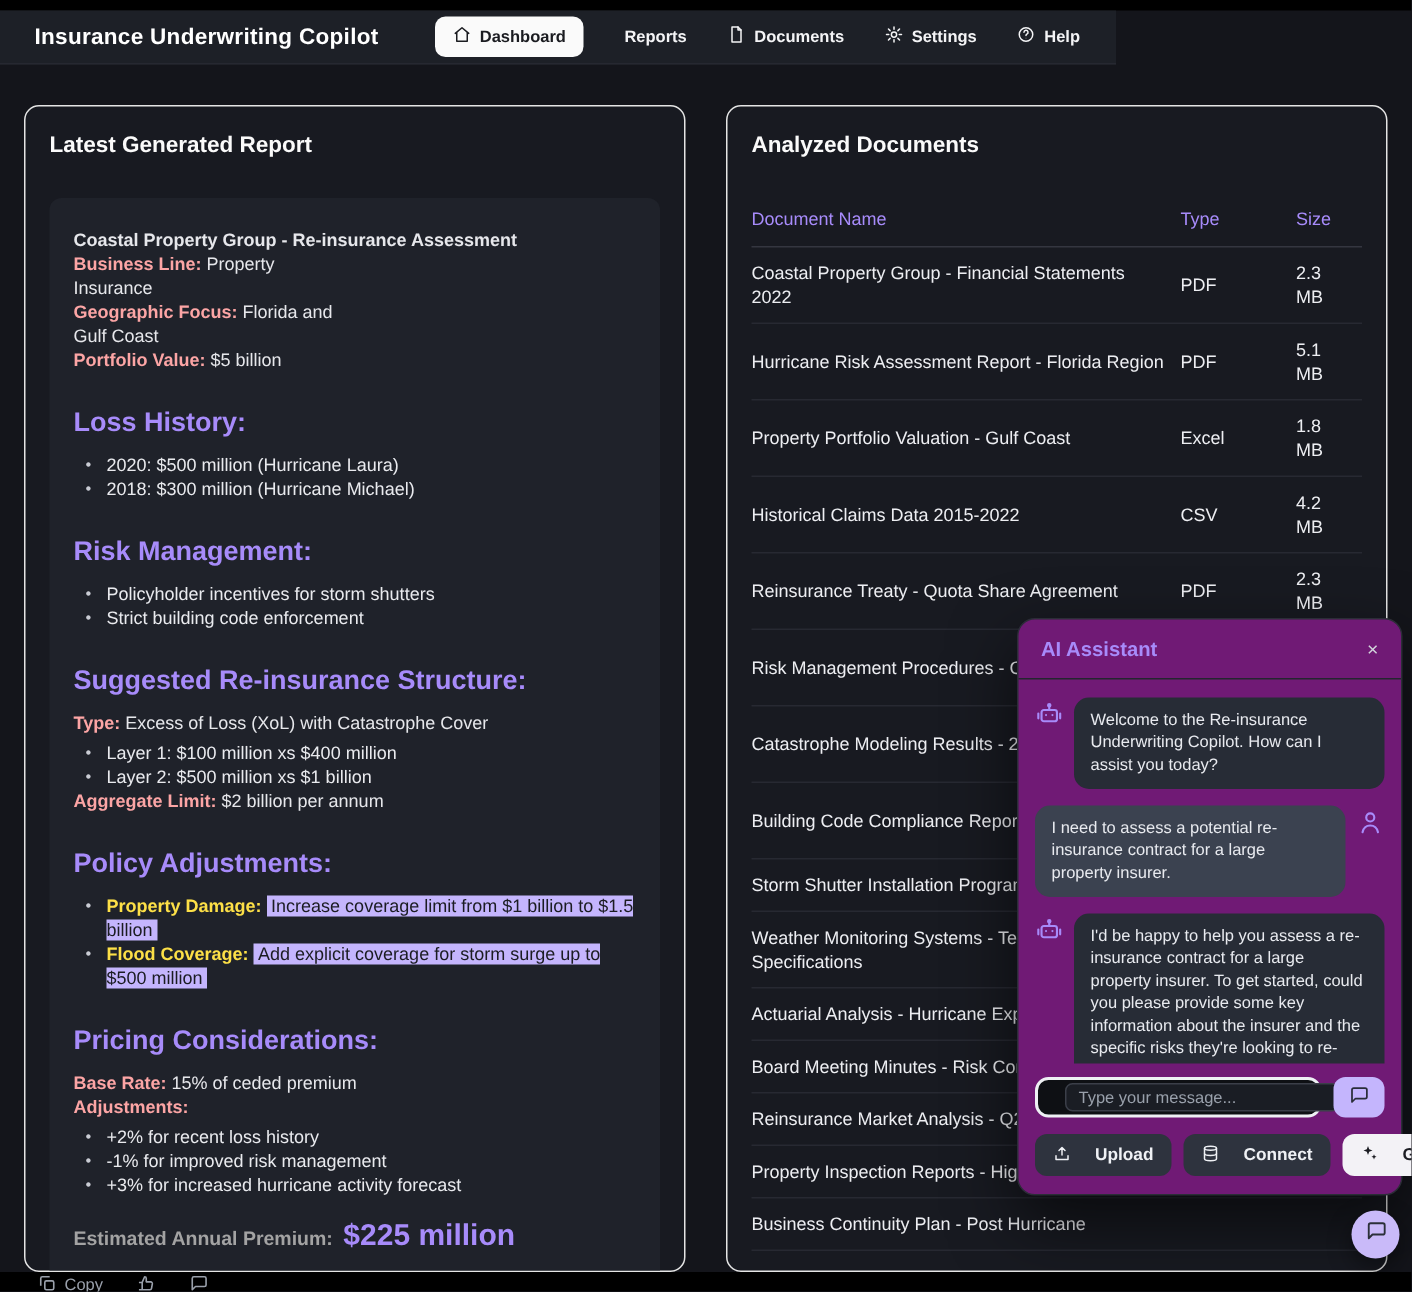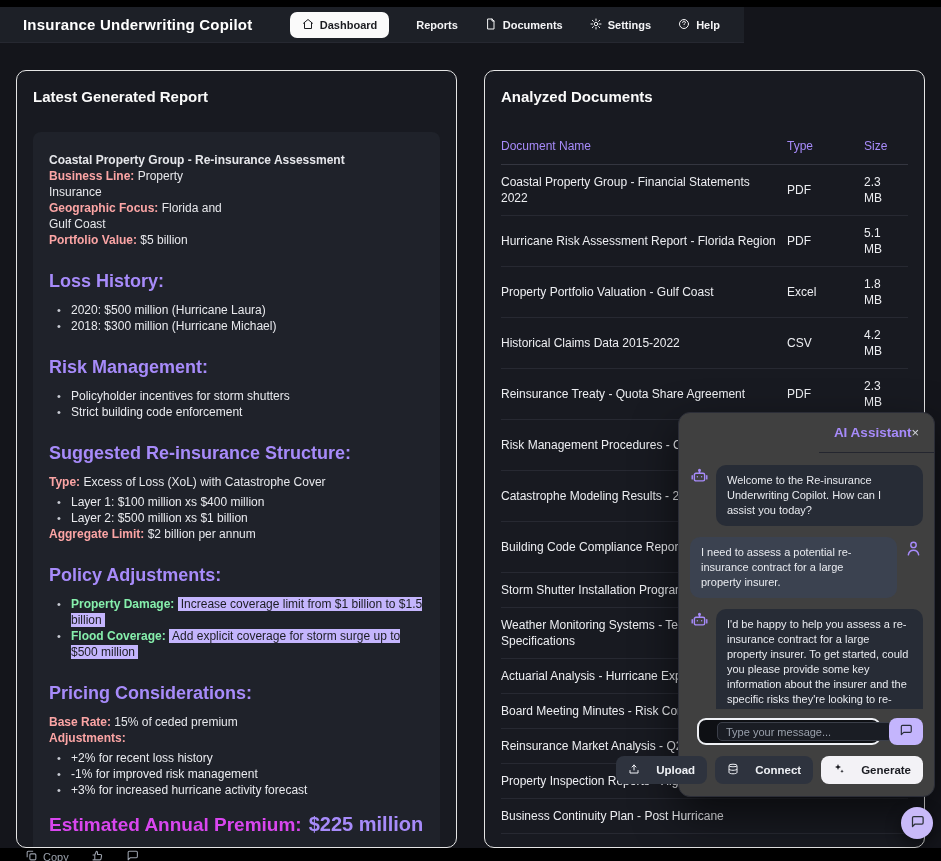--- a/index.html
+++ b/index.html
@@ -34,36 +34,36 @@
   .report-title{color:#a78bfa;font-size:16px;font-weight:bold;line-height:24px;margin:0 0 21px;}
   .meta-grid{display:grid;grid-template-columns:1fr 1fr;column-gap:20px;
     font-size:12px;line-height:16px;color:#e6e7eb;}
   .meta-grid b{color:#fbfbfd;}
   .rep h3{color:#a78bfa;font-size:18px;font-weight:bold;margin:23px 0 10px;}
   .rep p{font-size:12px;line-height:16px;color:#e6e7eb;margin:0;}
   .rep p b{color:#fca5a5;}
   .rep ul{list-style:none;margin:4px 0 0;padding:0 0 0 8px;}
   .rep li{position:relative;padding-left:14px;font-size:12px;line-height:16px;color:#e9eaee;}
   .rep li::before{content:"•";position:absolute;left:0;top:0;color:#c9ccd4;font-size:11px;}
-  .rep li b{color:#86efac;text-align:right;}
+  .rep li b{color:#fde047;text-align:right;}
   .rep mark{background:#c4b5fd;color:#1b1c22;padding:0 3px;}
   .premium{margin-top:18px !important;}
-  .premium .plabel{font-size:19px;font-weight:bold;color:#d946ef;}
+  .premium .plabel{font-size:13px;font-weight:bold;color:#a3a3a3;}
   .premium .pvalue{font-size:20px;font-weight:bold;color:#a78bfa;margin-left:7px;}
   
   .doc-table{margin-top:27px;}
   .tr{display:grid;grid-template-columns:286px 77px 1fr;align-items:center;
     border-bottom:1px solid #272932;}
   .tr .cell{font-size:12px;line-height:16px;color:#edeef2;padding:9px 8px 9px 0;}
   .tr.head{border-bottom:1px solid #343640;}
   .tr.head .cell{color:#a78bfa;font-weight:normal;padding:6px 0 10px;}
   
   .assistant{position:absolute;left:678px;top:412px;width:257px;height:385px;
-    background:#404040;border:1px solid #2b2d37;border-radius:12px;box-sizing:border-box;
-    box-shadow:0 18px 44px rgba(0,0,0,.6);z-index:30;display:flex;flex-direction:column;align-items:flex-end;}
+    background:#701a75;border:1px solid #2b2d37;border-radius:12px;box-sizing:border-box;
+    box-shadow:0 18px 44px rgba(0,0,0,.6);z-index:30;display:flex;flex-direction:column;}
   .as-header{display:flex;align-items:center;justify-content:space-between;
     padding:12px 15px;border-bottom:1px solid #24262f;flex:0 0 auto;}
   .as-title{color:#a78bfa;font-size:13.5px;font-weight:bold;}
   .as-close{color:#d2d5dc;font-size:13px;cursor:pointer;line-height:1;}
   .messages{flex:1 1 auto;overflow:hidden;padding:12px 11px 0;display:flex;
     flex-direction:column;gap:11px;}
   .msg{display:flex;align-items:flex-start;gap:7px;}
   .msg .avatar{flex:0 0 auto;width:19px;height:19px;color:#a78bfa;margin-top:2px;}
   .msg .avatar svg{width:19px;height:19px;}
   .bubble{border-radius:10px;padding:8px 11px;font-size:11px;line-height:15px;color:#e8eaef;}

